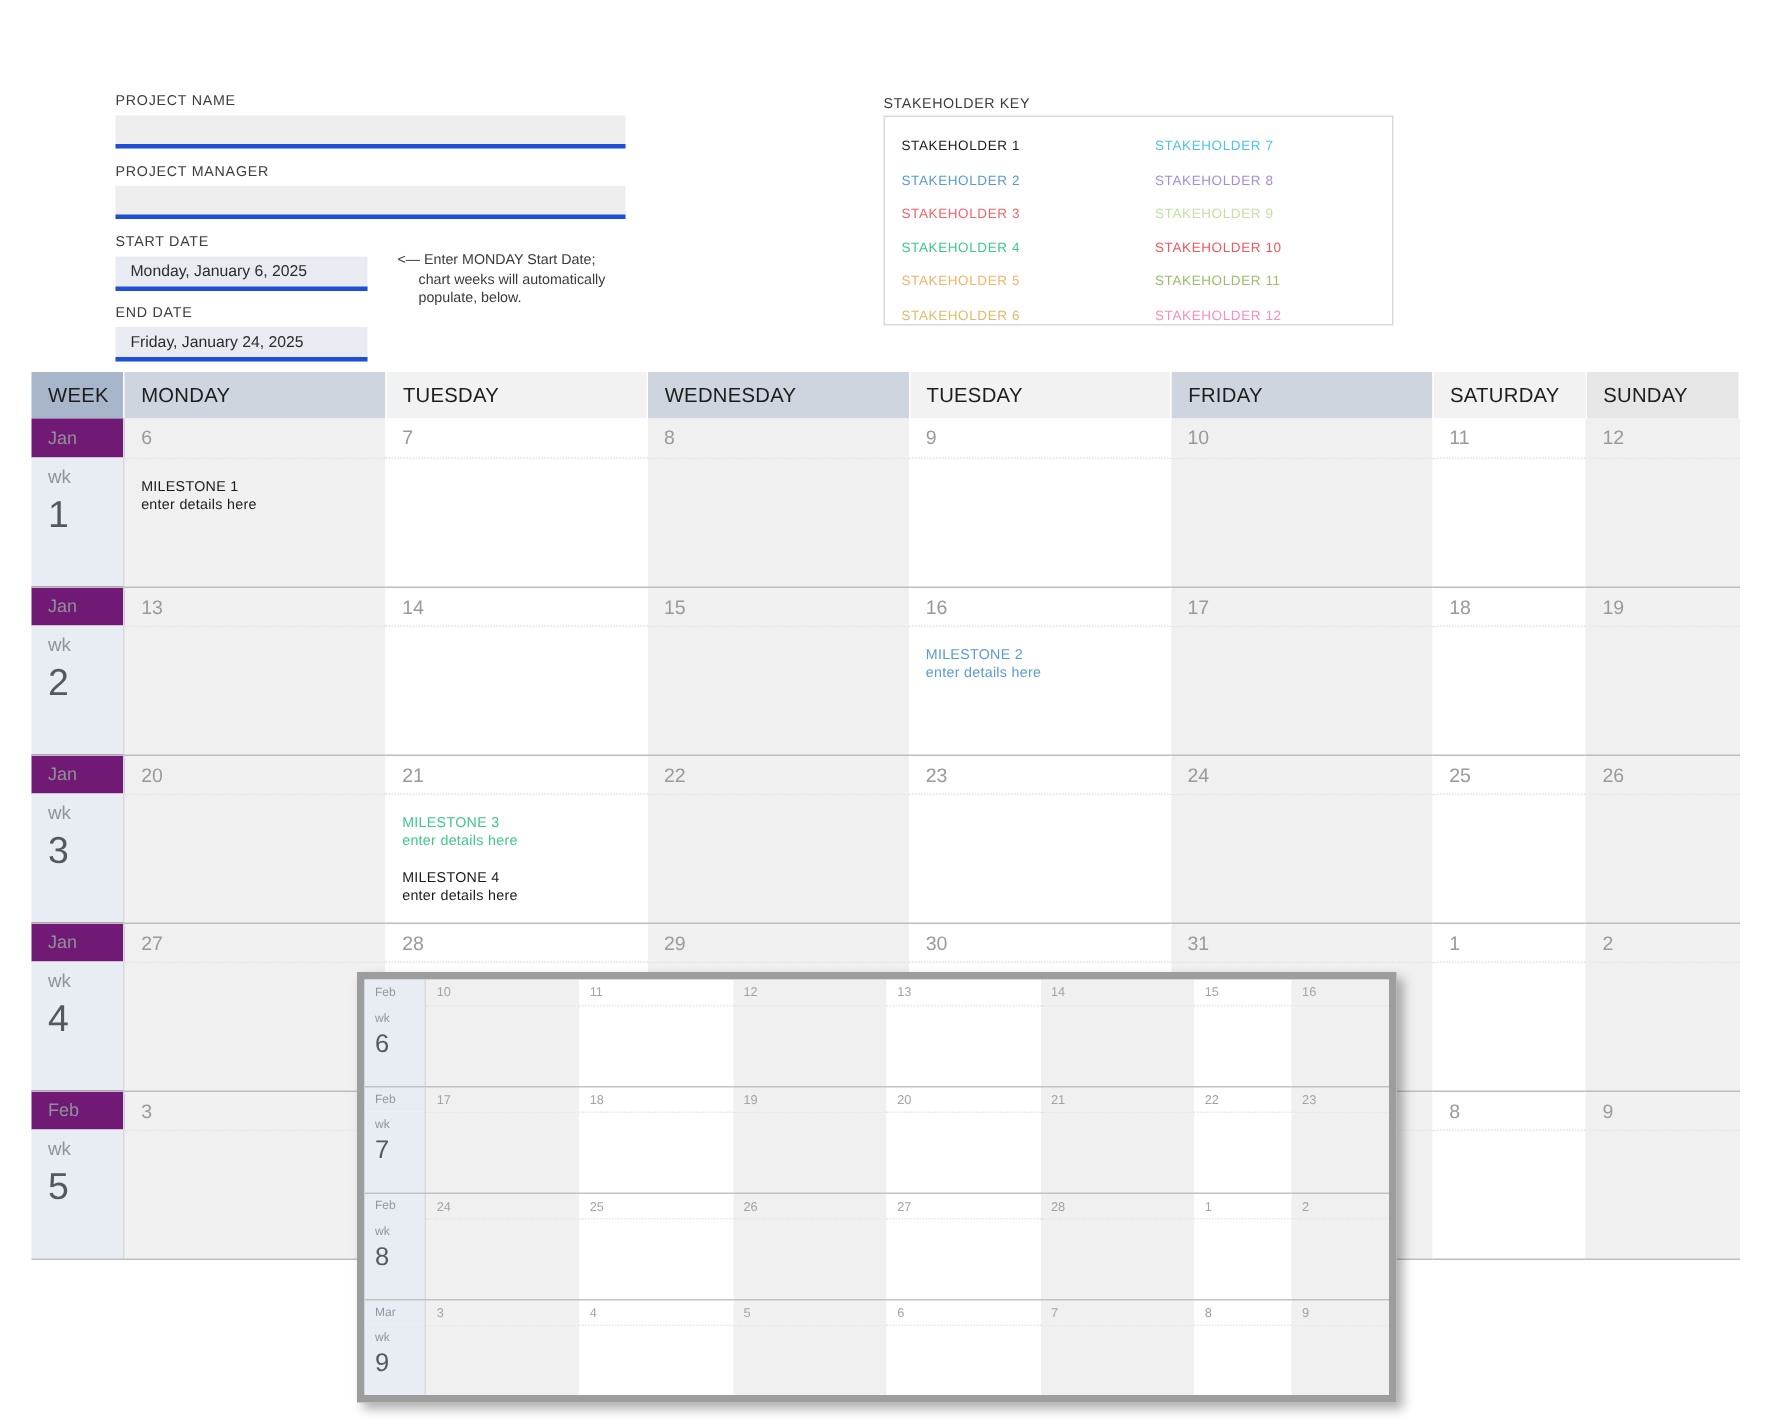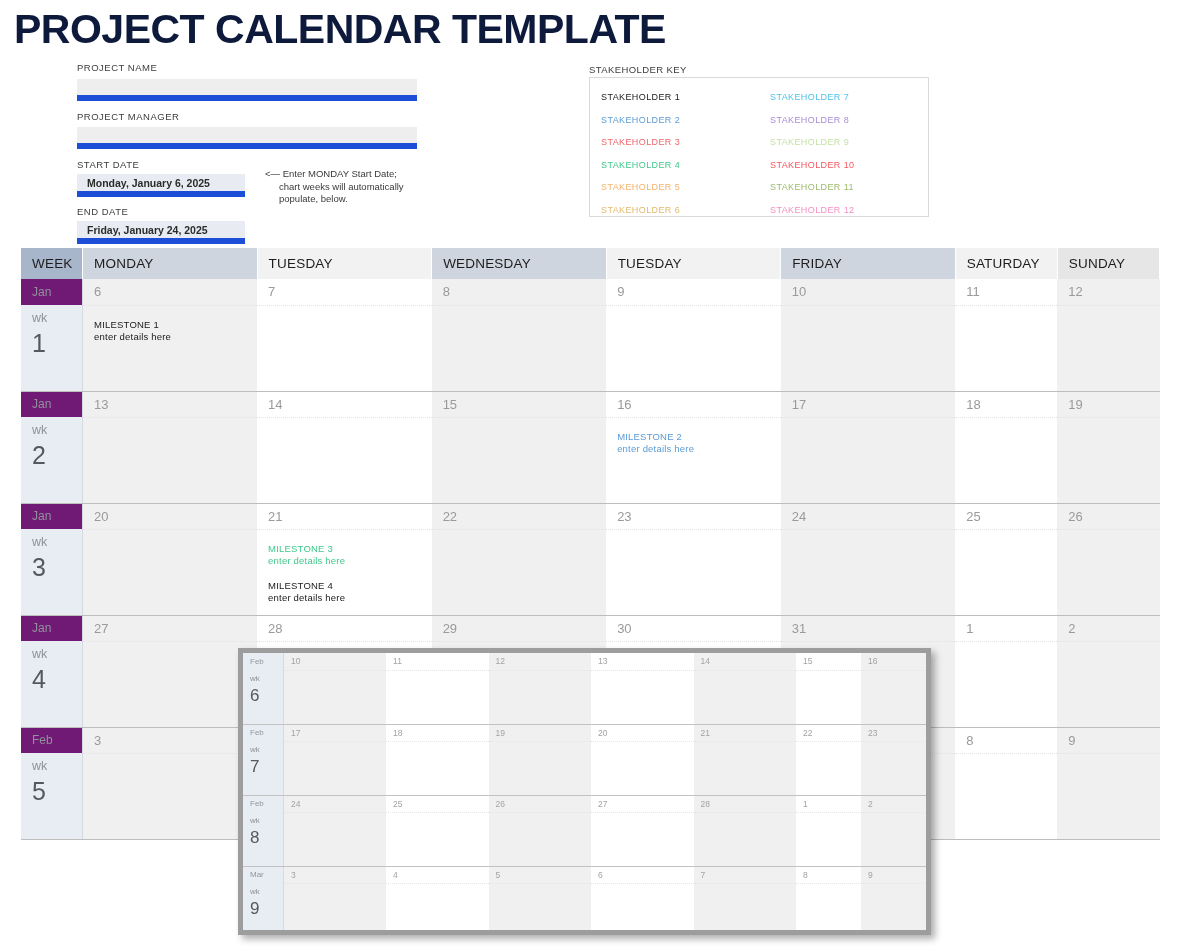--- a/index.html
+++ b/index.html
@@ -21,22 +21,22 @@
   }
 
   
   .form-block { position: absolute; left: 77px; top: 62px; width: 360px; }
   .field-label {
     font-size: 9.5px; letter-spacing: .5px; color: #3c3c3c;
     margin-bottom: 4px; text-transform: uppercase;
   }
   .field-input {
     height: 22px; background: #eeeeee;
-    border: none; border-bottom: 6px solid #1d4ed8;
-    width: 340px; margin-bottom: 10px; font-weight: bold;
+    border: none; border-bottom: 3px solid #1d4ed8;
+    width: 340px; margin-bottom: 10px;
   }
   .field-input.date {
     width: 168px; background: #e8ecf2;
     display: flex; align-items: center;
     padding-left: 10px; font-size: 10.5px; color: #2b2b2b;
     height: 23px; margin-bottom: 9px;
   }
   .hint {
     position: absolute; left: 265px; top: 168px;
     font-size: 9.5px; line-height: 12.5px; color: #3a3a3a;
@@ -145,21 +145,20 @@
     border-right: 1px solid #d5dae2;
   }
   .ov .wk-word { font-size: 8px; line-height: 13px; }
   .ov .wk-num  { font-size: 17px; line-height: 21px; }
 </style>
 </head>
 <body>
 
 <div id="root">
 
-  <div class="page-title">PROJECT CALENDAR TEMPLATE</div>
 
   <div class="form-block">
     <div class="field-label">PROJECT NAME</div>
     <input class="field-input" type="text" value="" style="">
     <div class="field-label">PROJECT MANAGER</div>
     <input class="field-input" type="text" value="" style="">
     <div class="field-label">START DATE</div>
     <div class="field-input date">Monday, January 6, 2025</div>
     <div class="field-label">END DATE</div>
     <div class="field-input date">Friday, January 24, 2025</div>

